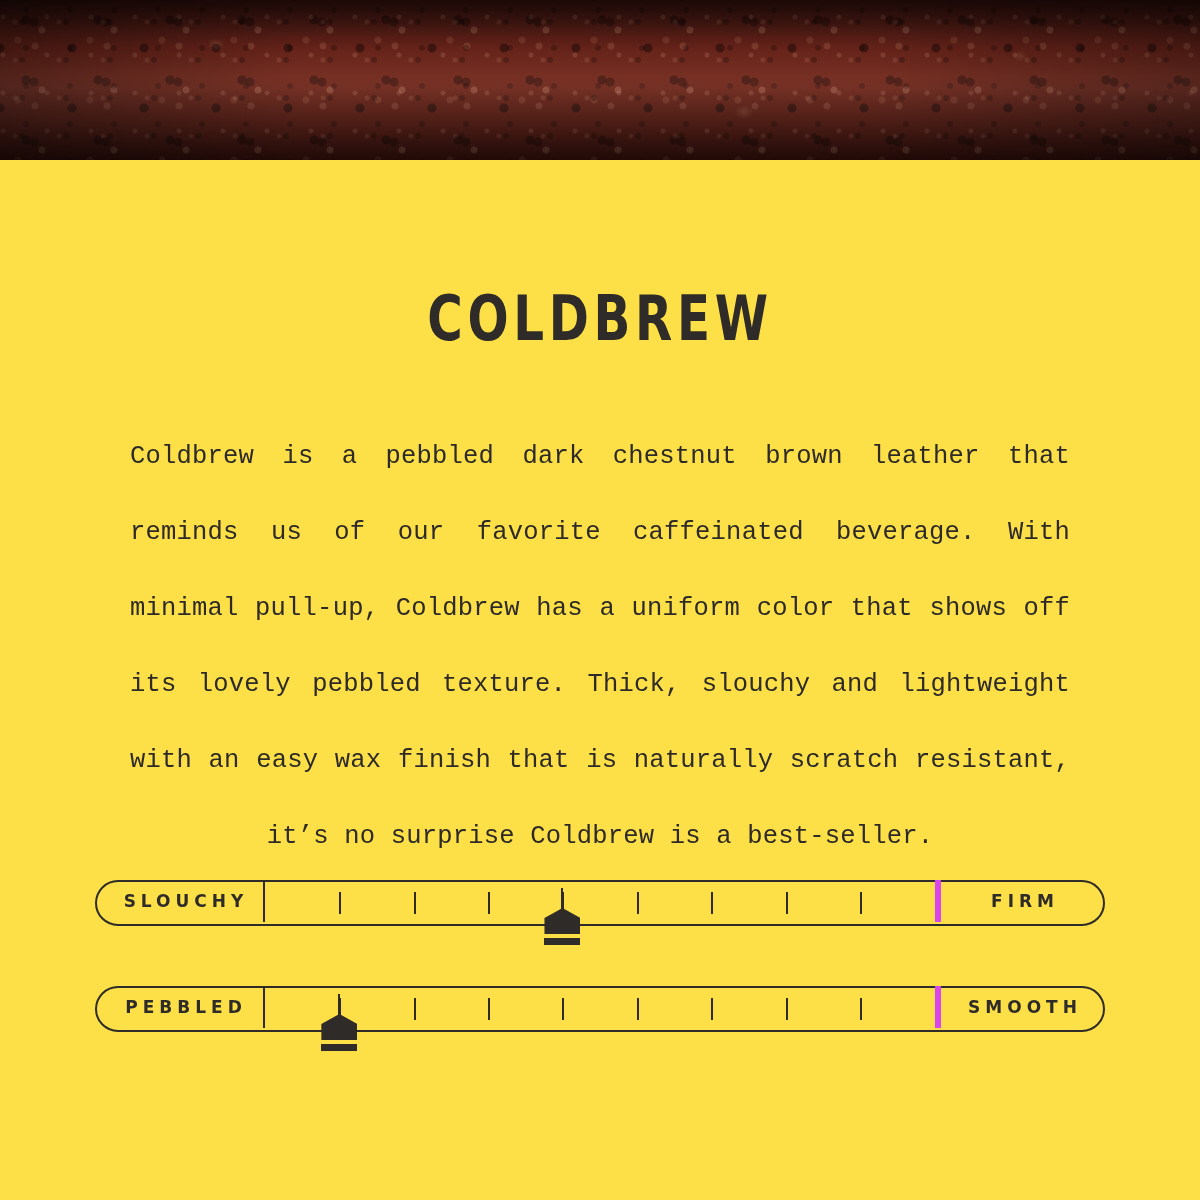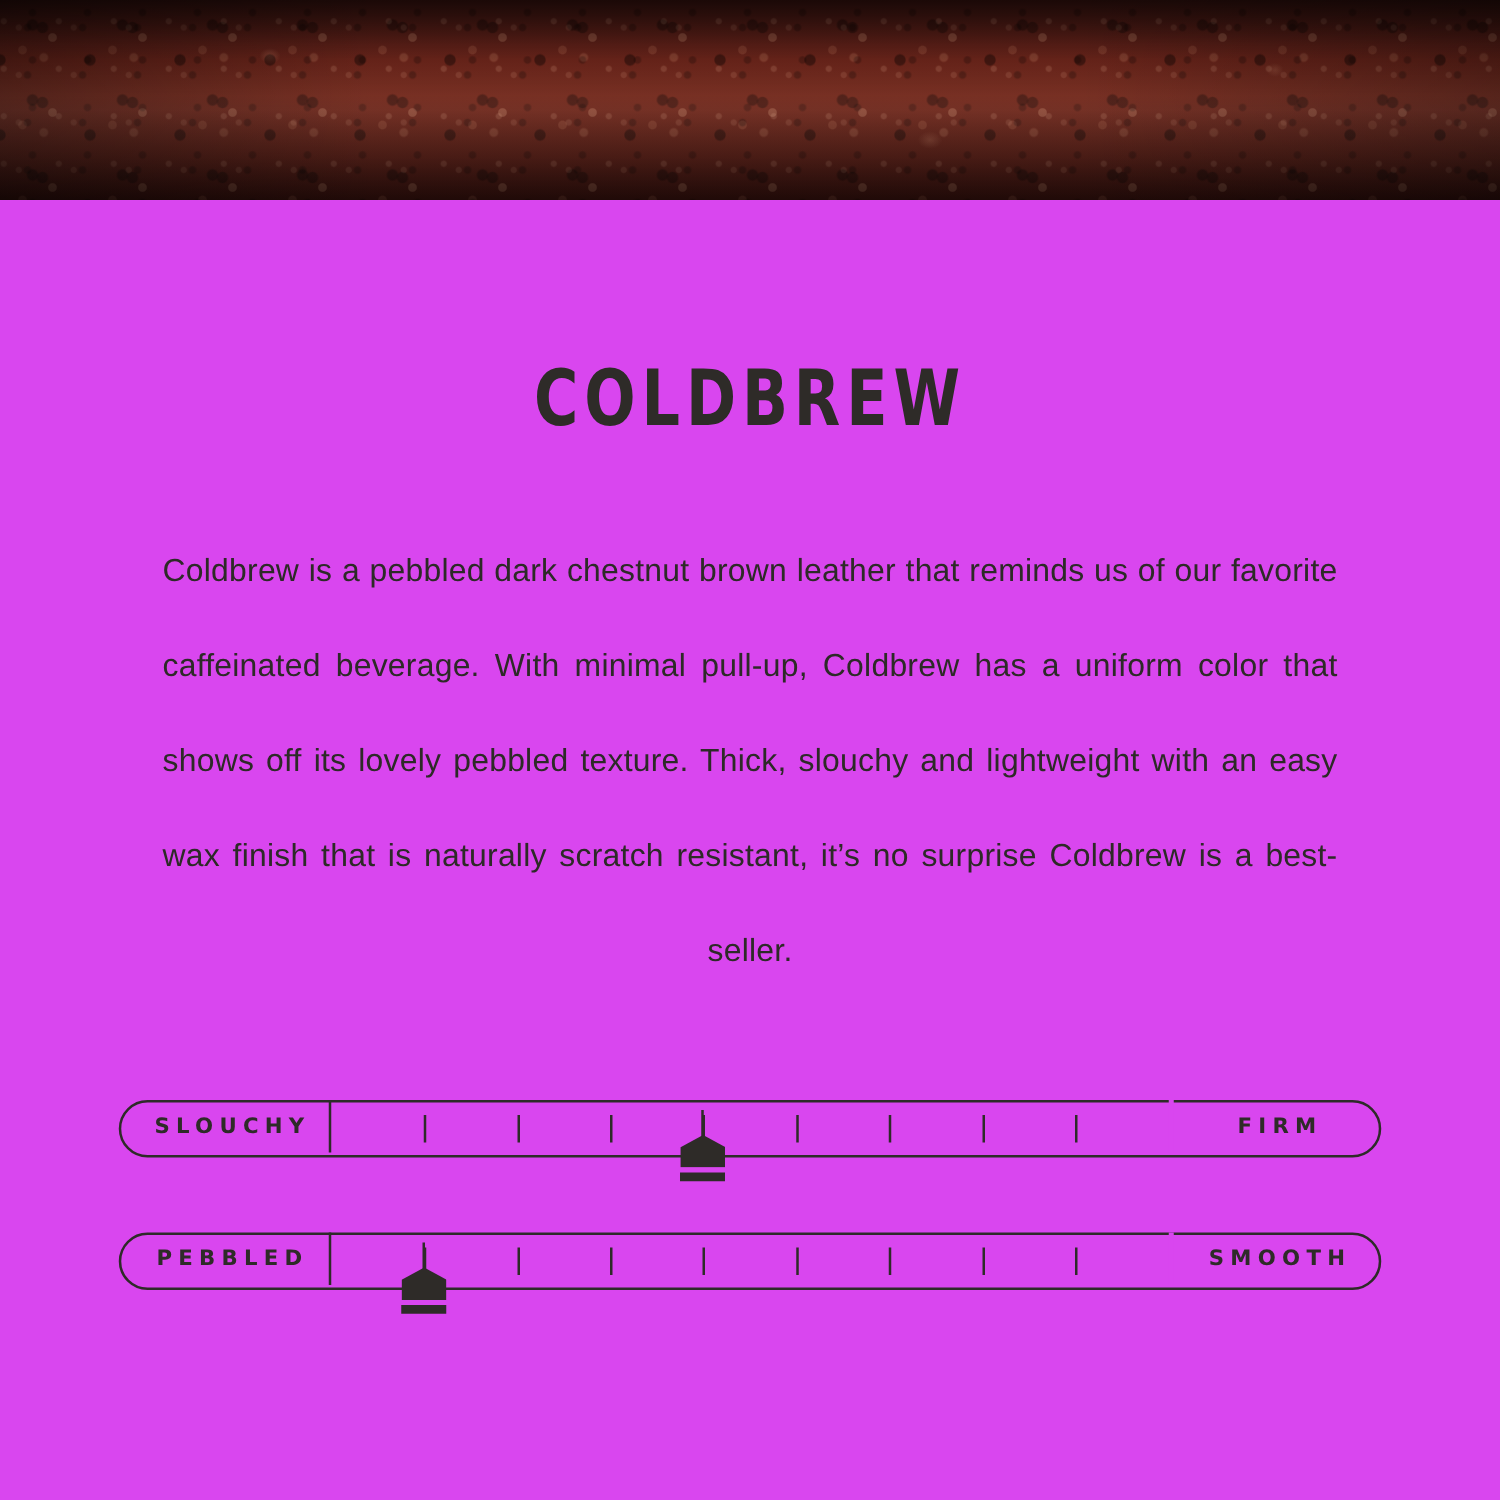--- a/index.html
+++ b/index.html
@@ -11,21 +11,21 @@
     height: 1200px;
     background: #e4e4e4;
     font-family: "Liberation Sans", sans-serif;
     overflow: hidden;
   }
 
   .page {
     position: relative;
     width: 1200px;
     height: 1200px;
-    background: #d946ef;
+    background: #fde047;
   }
 
   
   .swatch {
     position: relative;
     width: 1200px;
     height: 160px;
     overflow: hidden;
     background:
       radial-gradient(ellipse 12px 9px at 18% 28%, rgba(255,190,150,0.20), rgba(0,0,0,0) 70%),
@@ -80,21 +80,21 @@
     font-size: 62px;
     letter-spacing: 6px;
     color: #2e2b28;
     transform: scaleX(0.78);
     transform-origin: center;
   }
 
   .desc {
     margin: 0;
     padding-top: 64px;
-    font-family: Liberation Sans, sans-serif;
+    font-family: Liberation Mono, monospace;
     font-size: 25.5px;
     line-height: 76px;
     color: #2d2a27;
     text-align: justify;
     text-align-last: center;
     letter-spacing: 0.2px;
     font-weight: 300;
   }
 
   
@@ -138,21 +138,21 @@
   }
   .cap-left {
     left: 2px;
     width: 168px;
     border-right: 2px solid #2e2b28;
     padding-left: 12px;
   }
   .cap-right {
     right: 2px;
     width: 168px;
-    border-left: 4px solid #d946ef;
+    border-left: 6px solid #d946ef;
     padding-left: 6px;
   }
   .ticks {
     position: absolute;
     left: 170px;
     right: 170px;
     top: 2px;
     height: 42px;
   }
   .tick {

